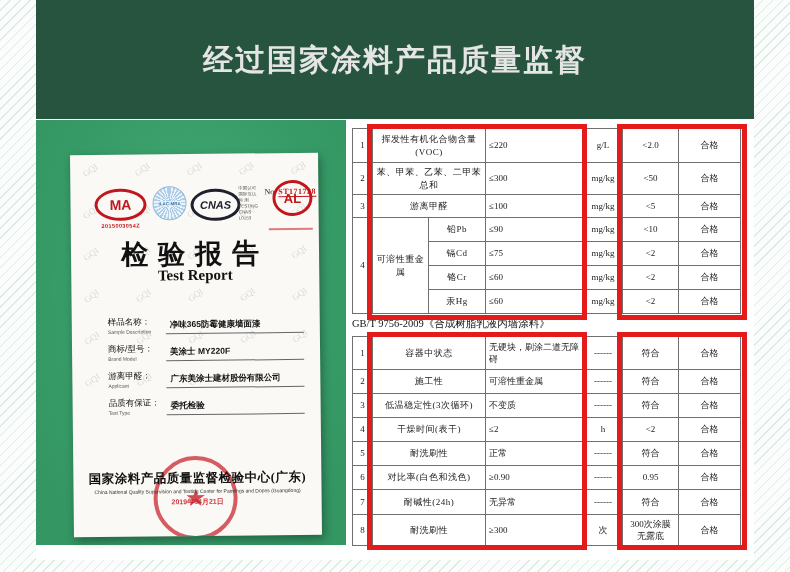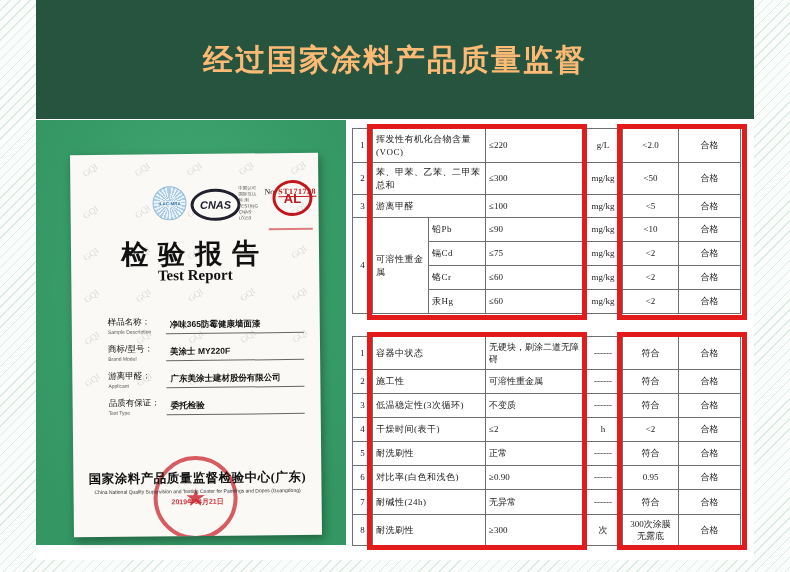--- a/index.html
+++ b/index.html
@@ -6,21 +6,21 @@
   body{font-family:"Liberation Sans",sans-serif;}
   #page{
     position:relative;width:790px;height:572px;overflow:hidden;
     background:
       repeating-linear-gradient(135deg, rgba(140,190,160,.28) 0 1px, rgba(255,255,255,0) 1px 7px),
       #fbfdfc;
   }
   
   .hdr{position:absolute;left:36px;top:0;width:718px;height:119px;background:#27543e;
        display:flex;flex-direction:column;align-items:center;justify-content:center;}
-  .hdr .l1{color:#fdba74;font-size:30px;font-weight:bold;letter-spacing:2px;line-height:1.25;}
+  .hdr .l1{color:#e5e5e5;font-size:30px;font-weight:bold;letter-spacing:2px;line-height:1.25;}
   .hdr .l2{color:#f7ee00;font-size:30px;font-weight:bold;letter-spacing:2px;line-height:1.25;}
   
   .content{position:absolute;left:36px;top:119px;width:718px;height:441px;background:#ffffff;}
   .green-panel{position:absolute;left:0;top:1px;width:310px;height:425px;
        background:radial-gradient(ellipse at 50% 40%, #41a974 0%, #339663 85%);}
   
   .cert{position:absolute;left:36px;top:34px;width:248px;height:382px;background:#faf9f5;
         transform:rotate(-.6deg);box-shadow:2px 4px 10px rgba(0,0,0,.35);overflow:hidden;}
   .wm{position:absolute;inset:-6px;display:flex;flex-wrap:wrap;align-content:flex-start;overflow:hidden;pointer-events:none;}
   .wm span{display:inline-block;margin:16px 18px;transform:rotate(-35deg);
@@ -66,21 +66,21 @@
           font-size:12.5px;color:#111;letter-spacing:.5px;}
   .org-en{position:relative;font-size:5px;color:#333;margin-top:1px;}
   .cdate{position:relative;font-size:7px;color:rgba(199,30,40,.9);margin-top:3px;font-weight:bold;}
   
   .std-head{position:absolute;left:352px;top:317px;font-size:10.5px;color:#111;
             font-family:"Liberation Serif",serif;white-space:nowrap;}
   table.rt{border-collapse:collapse;table-layout:fixed;position:absolute;left:352px;
            font-family:"Liberation Serif",serif;color:#222;background:#fff;}
   table.rt td{border:1px solid #6f6f6f;font-size:9px;line-height:1.35;padding:1px 3px;overflow:hidden;}
   td.c{text-align:center;}
-  td.item{padding-left:5px;letter-spacing:.5px;}
+  td.item{padding-left:5px;letter-spacing:.5px;text-align:center;}
   td.unit{font-size:8px;text-align:center;}
   #tbl1{top:128px;}
   #tbl2{top:336px;}
   .redbox{position:absolute;border:5px solid #e31b1b;pointer-events:none;z-index:5;}
   #rb-a1{left:367px;top:124px;width:210px;height:186px;}
   #rb-b1{left:617px;top:124px;width:120px;height:186px;}
   #rb-a2{left:367px;top:332px;width:210px;height:208px;}
   #rb-b2{left:617px;top:332px;width:120px;height:208px;}
 </style>
 </head>
@@ -121,20 +121,24 @@
             <span>GQI</span>
             <span>GQI</span>
             <span>GQI</span>
             <span>GQI</span>
             <span>GQI</span>
             <span>GQI</span>
             <span>GQI</span>
         </div>
 
         <div class="logo-row">
+          <div class="cma">
+            <div class="oval">MA</div>
+            <div class="num">2015003054Z</div>
+          </div>
           <div class="ilac">
             <span>ILAC-MRA</span>
           </div>
           <div class="cnas">CNAS</div>
           <div class="cnas-side">
             <div>中国认可</div>
             <div>国际互认</div>
             <div>检 测</div>
             <div>TESTING</div>
             <div>CNAS L0153</div>
@@ -251,20 +255,21 @@
     <tr style="height:24px">
       <td class="item">汞Hg</td>
       <td>≤60</td>
       <td class="unit">mg/kg</td>
       <td class="c">&lt;2</td>
       <td class="c">合格</td>
     </tr>
   </tbody>
     </table>
 
+  <div class="std-head">GB/T 9756-2009《合成树脂乳液内墙涂料》</div>
 
   <table class="rt" id="tbl2">
     <colgroup>
         <col style="width:20px">
         <col style="width:56px">
         <col style="width:57px">
         <col style="width:98px">
         <col style="width:39px">
         <col style="width:56px">
         <col style="width:62px">

